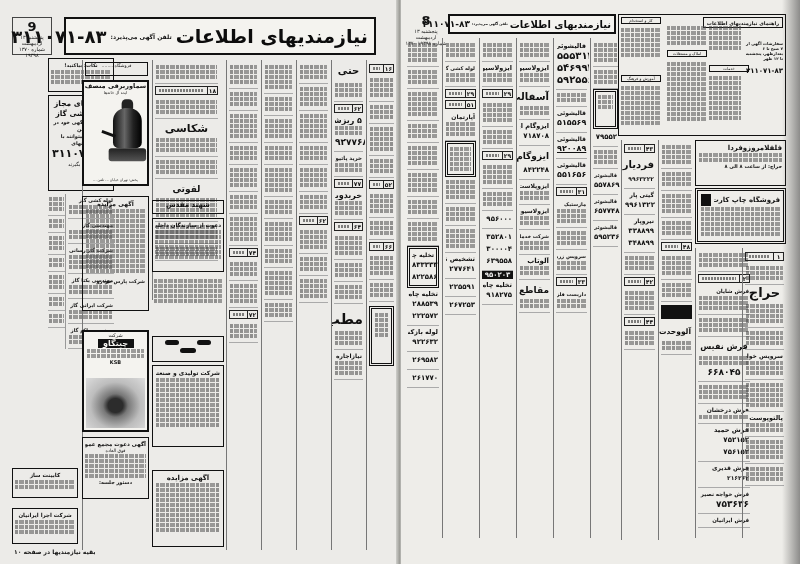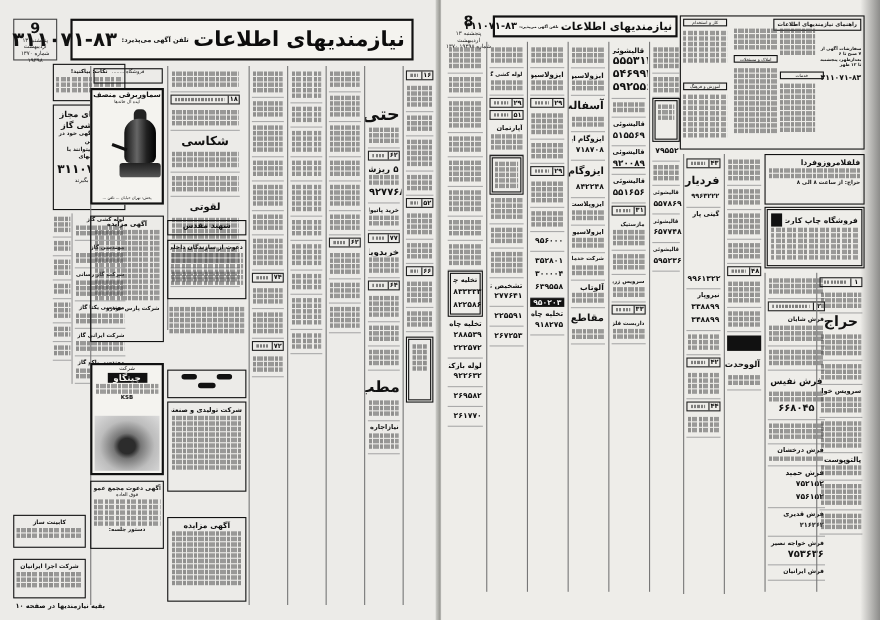--- a/index.html
+++ b/index.html
@@ -619,21 +619,21 @@
           <div class="ad-lines">
             <span></span>
             <span></span>
             <span></span>
             <span></span>
           </div>
         </div>
     </div>
 
     <div class="col" style="left:331px;top:60px;width:34px;height:490px;">
-      <div class="ad-xl" style="font-size:16px;line-height:18px;margin-top:33px;">حتی</div>
+      <div class="ad-xl" style="font-size:10px;line-height:18px;">حتی</div>
       <div class="ad">
           <div class="ad-lines">
             <span></span>
             <span></span>
             <span></span>
           </div>
         </div>
       <div class="section-tag">
           <span class="n">۶۲</span>
           <span class="t"></span>
@@ -1289,21 +1289,21 @@
       <div class="section-tag">
           <span class="n">۴۳</span>
           <span class="t"></span>
         </div>
       <div class="ad">
           <div class="ad-big" style="font-size:10px;">فردیار</div>
         <div class="ad-phone" style="font-size:6px;">۹۹۶۳۲۲۲</div>
         </div>
       <div class="ad">
           <div class="ad-title" style="font-size:6px;">گیتی پار</div>
-        <div class="ad-phone" style="font-size:7px;margin-top:48px;">۹۹۶۱۳۲۲</div>
+        <div class="ad-phone" style="font-size:7px;">۹۹۶۱۳۲۲</div>
         </div>
       <div class="ad">
           <div class="ad-title" style="font-size:6px;">نیروپار</div>
         <div class="ad-phone" style="font-size:7px;">۳۳۸۸۹۹</div>
         <div class="ad-phone" style="font-size:7px;">۳۴۸۸۹۹</div>
         </div>
       <div class="ad">
           <div class="ad-lines">
             <span></span>
             <span></span>

